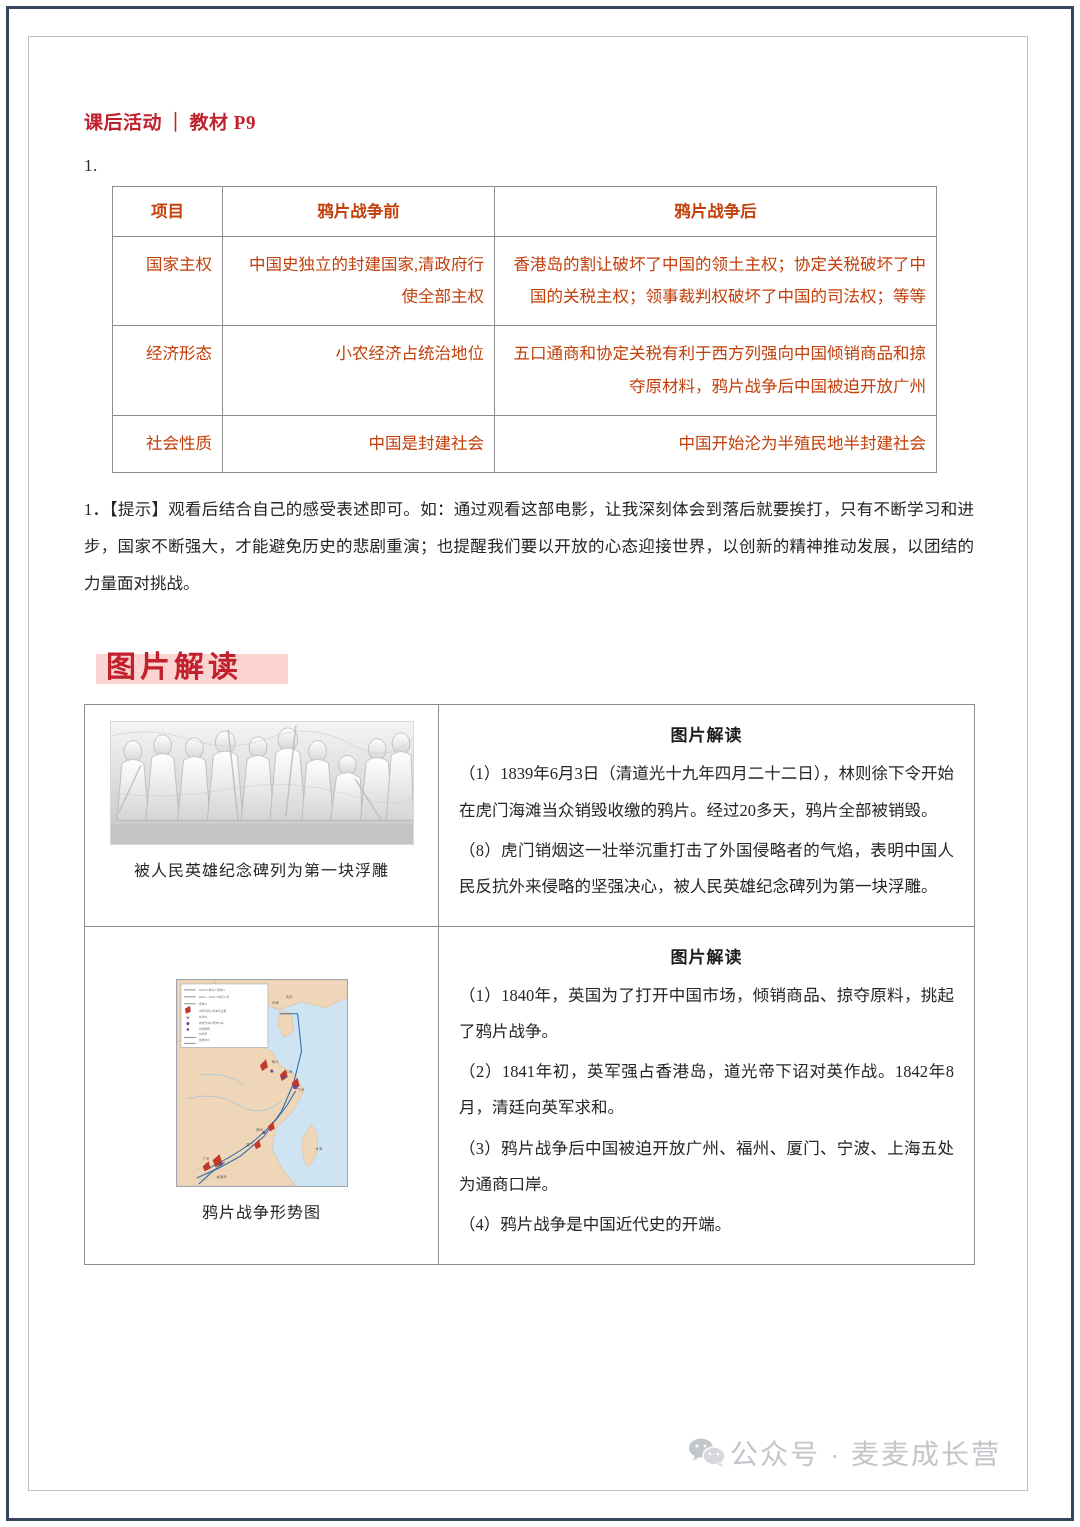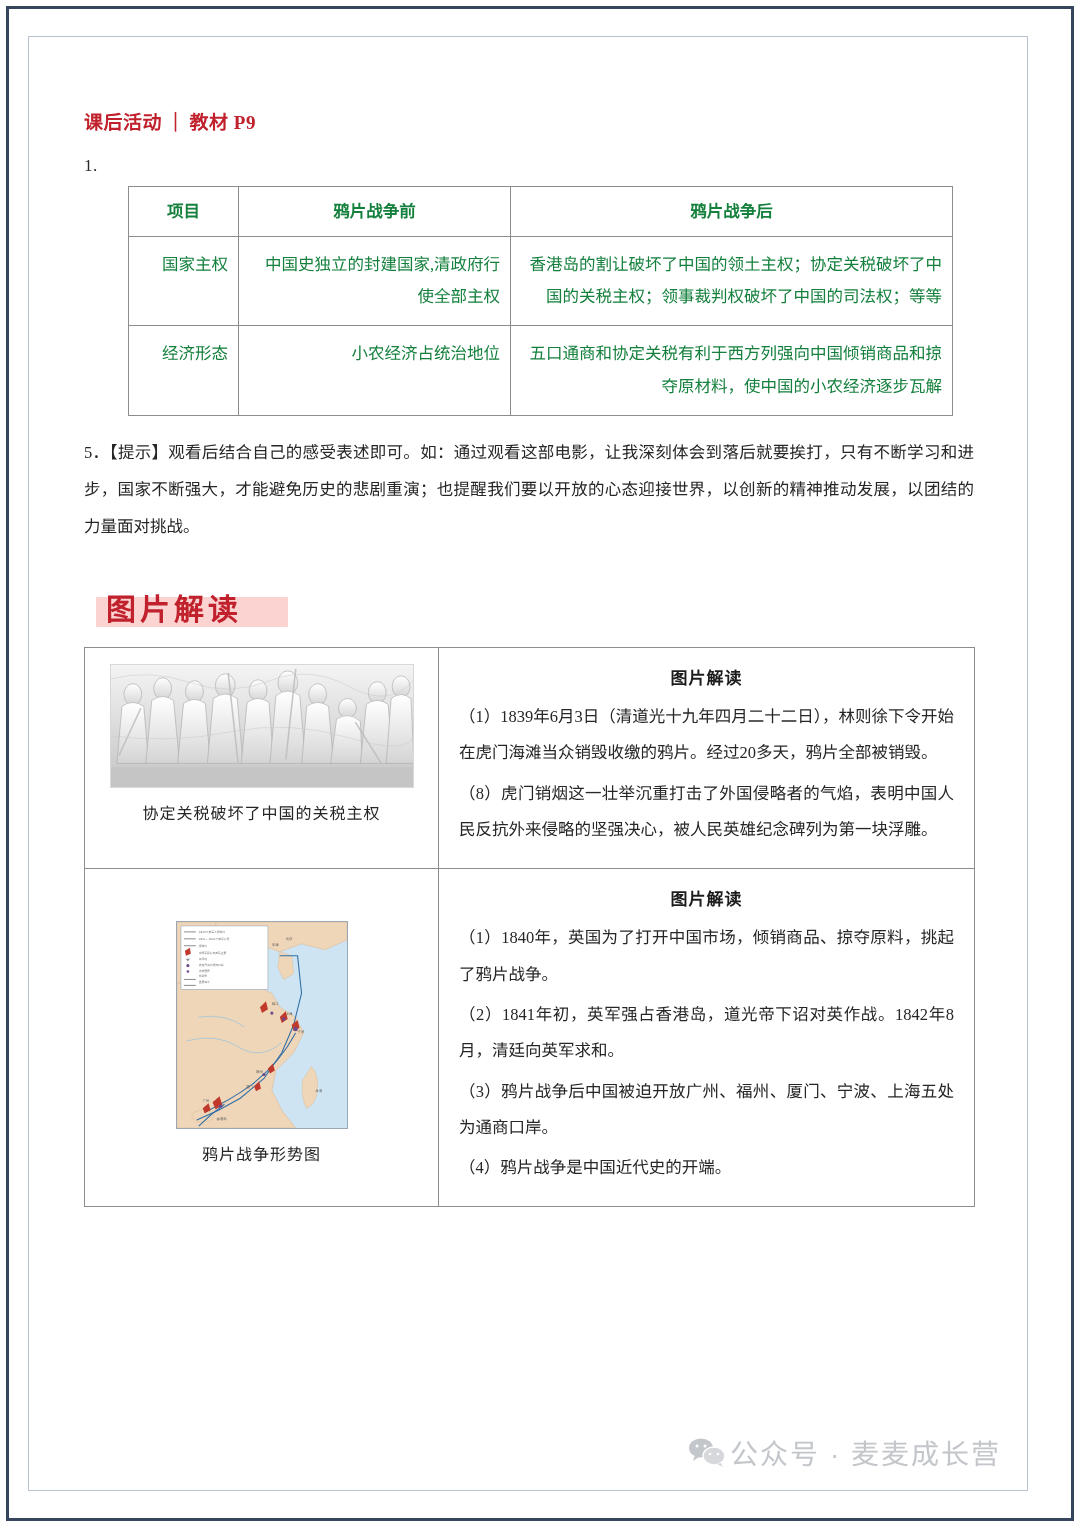--- a/index.html
+++ b/index.html
@@ -77,24 +77,24 @@
     font-size: 17px;
     color: #2a2a2a;
     margin: 0 0 10px 0;
     letter-spacing: 0.5px;
   }
 
   
   table.cmp {
     border-collapse: collapse;
     width: 824px;
-    margin-left: 44px;
+    margin-left: 28px;
     table-layout: fixed;
     font-size: 16.5px;
-    color: #15803d;
+    color: #c2410c;
   }
   table.cmp td, table.cmp th {
     border: 1px solid #8d8d8d;
     padding: 12px 10px 12px 12px;
     vertical-align: top;
     line-height: 1.95;
     font-weight: normal;
     text-align: right;
   }
   table.cmp thead th {
@@ -270,26 +270,31 @@
       </thead>
       <tbody>
         <tr>
           <td class="cell-label">国家主权</td>
           <td>中国史独立的封建国家,清政府行使全部主权</td>
           <td>香港岛的割让破坏了中国的领土主权；协定关税破坏了中国的关税主权；领事裁判权破坏了中国的司法权；等等</td>
         </tr>
         <tr>
           <td class="cell-label">经济形态</td>
           <td>小农经济占统治地位</td>
-          <td>五口通商和协定关税有利于西方列强向中国倾销商品和掠夺原材料，使中国的小农经济逐步瓦解</td>
+          <td>五口通商和协定关税有利于西方列强向中国倾销商品和掠夺原材料，鸦片战争后中国被迫开放广州</td>
+        </tr>
+        <tr>
+          <td class="cell-label">社会性质</td>
+          <td>中国是封建社会</td>
+          <td>中国开始沦为半殖民地半封建社会</td>
         </tr>
       </tbody>
     </table>
 
-    <p class="para2">5．【提示】观看后结合自己的感受表述即可。如：通过观看这部电影，让我深刻体会到落后就要挨打，只有不断学习和进步，国家不断强大，才能避免历史的悲剧重演；也提醒我们要以开放的心态迎接世界，以创新的精神推动发展，以团结的力量面对挑战。</p>
+    <p class="para2">1．【提示】观看后结合自己的感受表述即可。如：通过观看这部电影，让我深刻体会到落后就要挨打，只有不断学习和进步，国家不断强大，才能避免历史的悲剧重演；也提醒我们要以开放的心态迎接世界，以创新的精神推动发展，以团结的力量面对挑战。</p>
 
     <div class="banner-wrap">
       <div class="banner-hl"></div>
       <span class="banner-text">图片解读</span>
     </div>
 
     <table class="pic">
       <colgroup>
             <col class="pic-left">
             <col class="pic-right">
@@ -341,21 +346,21 @@
                     <line x1="186" y1="4" x2="176" y2="96"></line>
                     <line x1="246" y1="58" x2="272" y2="100"></line>
                     <line x1="30" y1="44" x2="8" y2="92"></line>
                   </g>
                   <g stroke="#cbcbcb" stroke-width="0.8" fill="none" opacity=".7">
                     <path d="M0 14 q40 -10 80 4 t80 -2 t80 6 t64 -6"></path>
                     <path d="M0 72 q60 8 120 -4 t120 6 t64 -2"></path>
                   </g>
                 </svg>
               </div>
-              <div class="pic-caption">协定关税破坏了中国的关税主权</div>
+              <div class="pic-caption">被人民英雄纪念碑列为第一块浮雕</div>
             </div>
           </td>
           <td class="pic-right">
             <div class="pic-head">图片解读</div>
             <div class="pic-body">
               <p>（1）1839年6月3日（清道光十九年四月二十二日），林则徐下令开始在虎门海滩当众销毁收缴的鸦片。经过20多天，鸦片全部被销毁。</p>
               <p>（8）虎门销烟这一壮举沉重打击了外国侵略者的气焰，表明中国人民反抗外来侵略的坚强决心，被人民英雄纪念碑列为第一块浮雕。</p>
             </div>
           </td>
         </tr>

